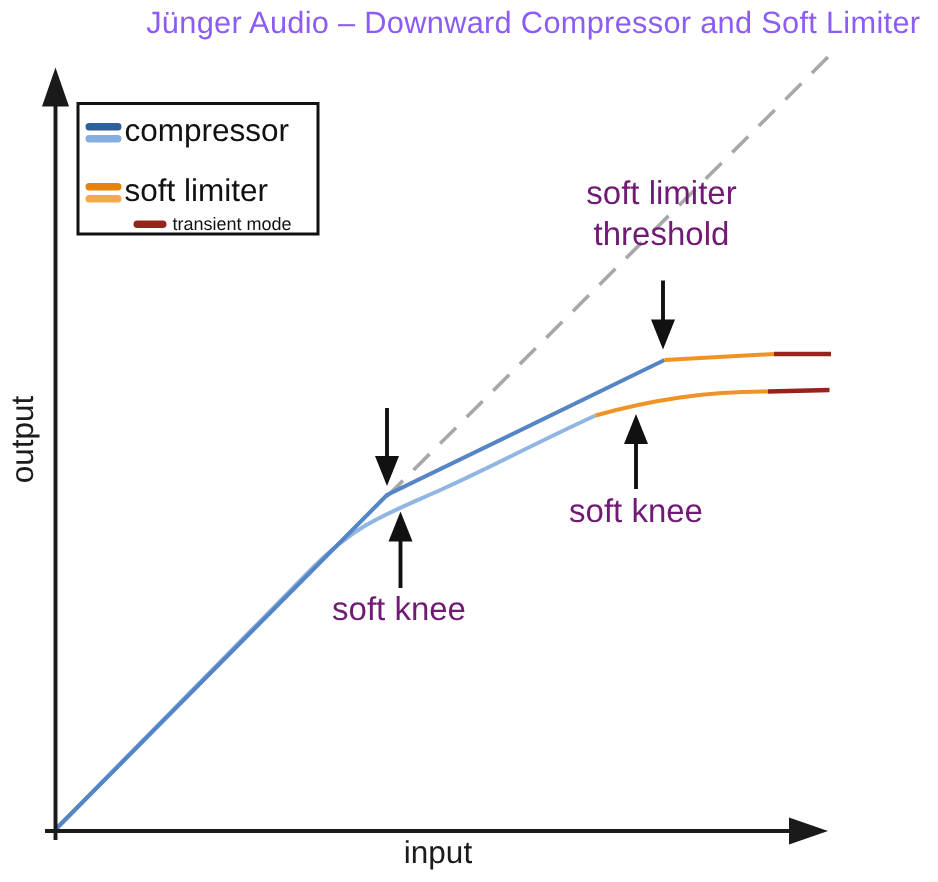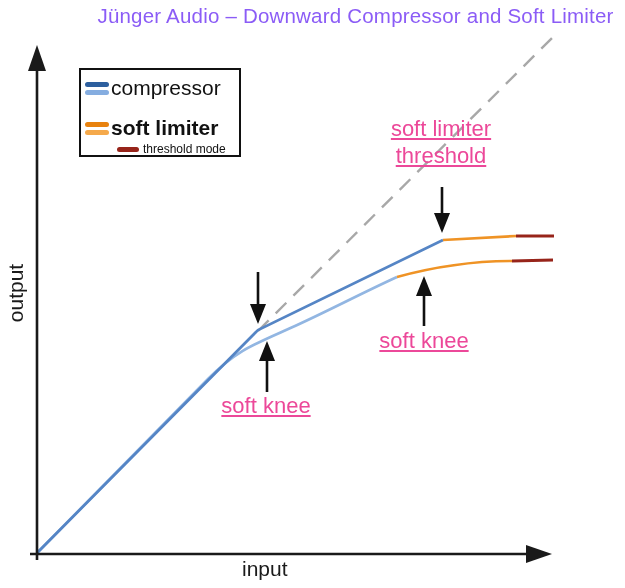--- a/index.html
+++ b/index.html
@@ -7,38 +7,38 @@
     width:625px;height:588px;background:#ffffff;position:relative;overflow:hidden;
     font-family:"Liberation Sans", sans-serif;
   }
   .stage{position:absolute;inset:0;}
   svg{position:absolute;left:0;top:0;}
   .title{
     position:absolute;left:88px;top:4px;width:535px;text-align:center;
     font-size:20.5px;color:#8b5cf6;letter-spacing:.2px;white-space:nowrap;
   }
   .anno{
-    position:absolute;color:#ec4899;font-size:22px;line-height:27px;text-align:center;text-decoration:underline;
+    position:absolute;color:#701a75;font-size:22px;line-height:27px;text-align:center;
   }
   .anno-sl-threshold{left:361px;top:115px;width:160px;}
   .anno-c-threshold{left:177px;top:197px;width:160px;}
   .anno-knee-left{left:196px;top:392px;width:140px;}
   .anno-knee-right{left:354px;top:327px;width:140px;}
-  .xlabel{position:absolute;left:242px;top:557px;width:100px;text-align:left;font-size:21px;color:#1b1b1b;}
+  .xlabel{position:absolute;left:242px;top:557px;width:100px;text-align:center;font-size:21px;color:#1b1b1b;}
   .ylabel{
     position:absolute;left:-44px;top:281px;width:120px;text-align:center;font-size:21px;color:#1b1b1b;
     transform:rotate(-90deg);
   }
   .legend{
     position:absolute;left:51px;top:68px;width:162px;height:89px;
-    border:2.5px solid #111;background:#fff;box-sizing:border-box;margin-left:28px;
+    border:2.5px solid #111;background:#fff;box-sizing:border-box;
   }
   .leg-row{position:absolute;display:flex;align-items:center;}
   .leg-row-1{left:4px;top:6px;}
-  .leg-row-2{left:4px;top:46px;font-weight:bold;}
+  .leg-row-2{left:4px;top:46px;}
   .leg-row-3{left:36px;top:72px;}
   .swatch2{display:flex;flex-direction:column;gap:3px;width:24px;margin-right:2px;}
   .bar{height:5px;border-radius:3px;}
   .bar-blue-d{background:#2d5f9e;}
   .bar-blue-l{background:#85ade0;}
   .bar-or-d{background:#e8820e;}
   .bar-or-l{background:#f5a94b;}
   .bar-red{background:#97241a;width:22px;margin-right:4px;}
   .leg-label{font-size:21px;color:#111;white-space:nowrap;}
   .leg-label-sm{font-size:12px;color:#111;white-space:nowrap;}
@@ -106,17 +106,17 @@
     </div>
     <div class="leg-row leg-row-2">
       <span class="swatch2">
         <span class="bar bar-or-d"></span>
           <span class="bar bar-or-l"></span>
       </span>
       <span class="leg-label">soft limiter</span>
     </div>
     <div class="leg-row leg-row-3">
       <span class="bar bar-red"></span>
-      <span class="leg-label-sm">threshold mode</span>
+      <span class="leg-label-sm">transient mode</span>
     </div>
   </div>
 
 </div>
 
 </body></html>

